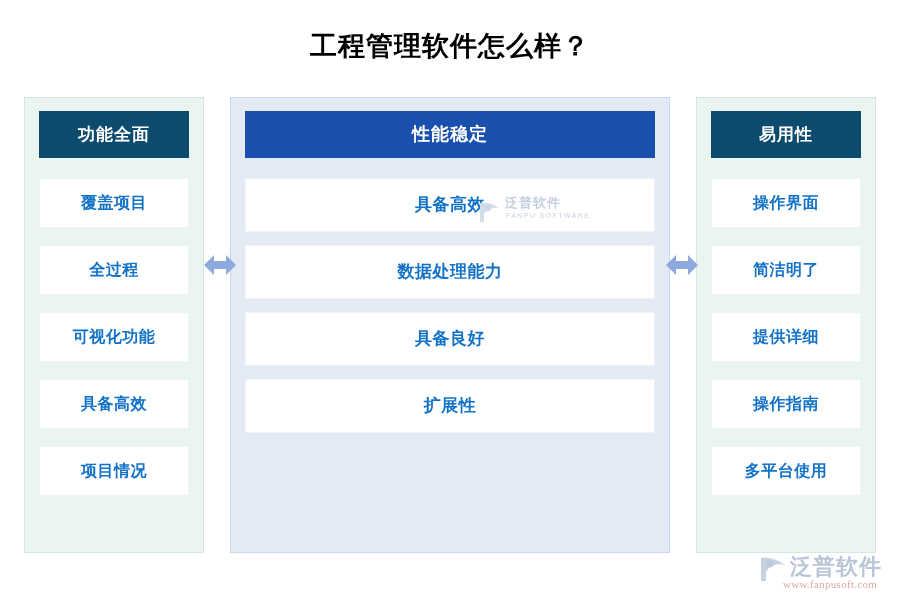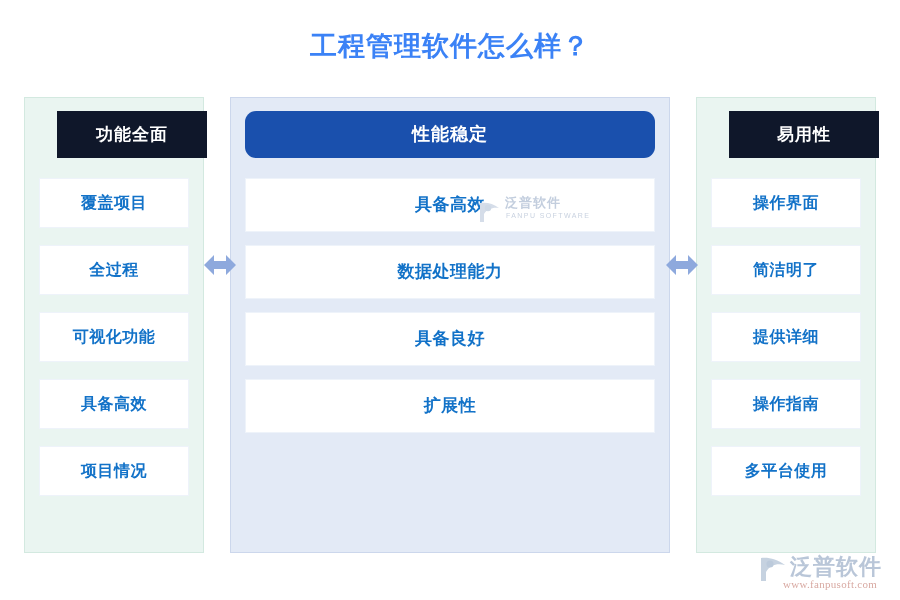--- a/index.html
+++ b/index.html
@@ -18,21 +18,21 @@
 
   
   .page-title {
     position: absolute;
     top: 28px;
     left: 0;
     width: 900px;
     text-align: center;
     font-size: 27px;
     font-weight: bold;
-    color: #3b82f6;
+    color: #000000;
     letter-spacing: 1px;
     line-height: 36px;
     white-space: nowrap;
   }
 
   
   .board {
     position: absolute;
     top: 97px;
     left: 0;
@@ -69,22 +69,22 @@
     width: 100%;
     height: 47px;
     line-height: 47px;
     text-align: center;
     color: #ffffff;
     font-weight: bold;
     font-size: 17px;
     letter-spacing: 1px;
     white-space: nowrap;
   }
-  .col-header.teal { background: #0f172a; margin-left: 18px; }
-  .col-header.blue { background: #1a50ad; font-size: 18px; border-radius: 11px; }
+  .col-header.teal { background: #0c4a6e; }
+  .col-header.blue { background: #1a50ad; font-size: 18px; }
 
   
   .card-list {
     margin-top: 20px;
   }
   .card {
     box-sizing: border-box;
     width: 100%;
     height: 50px;
     line-height: 48px;

